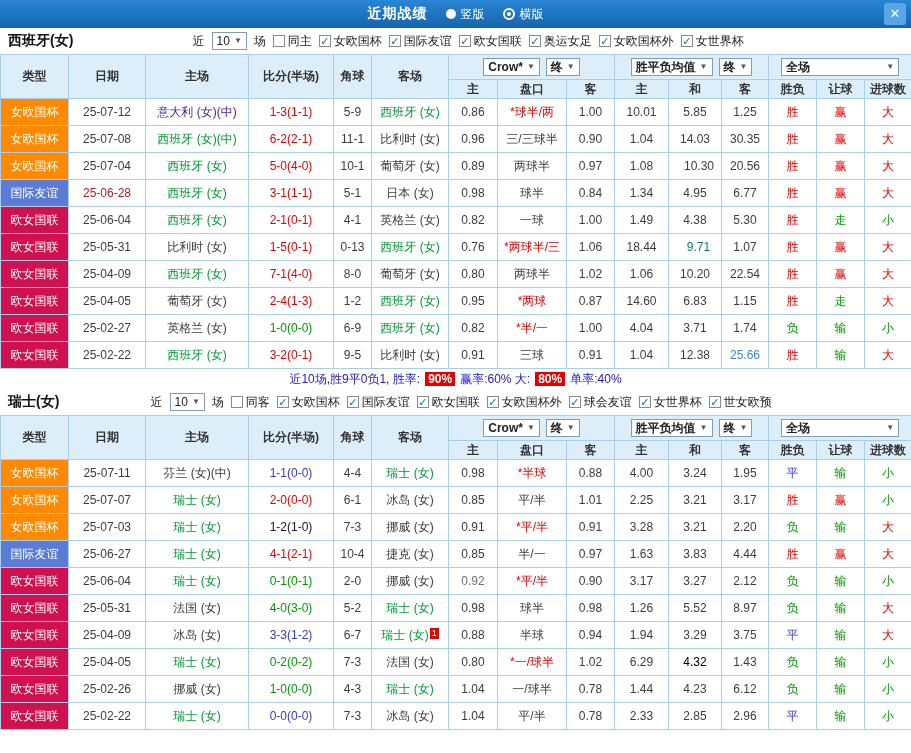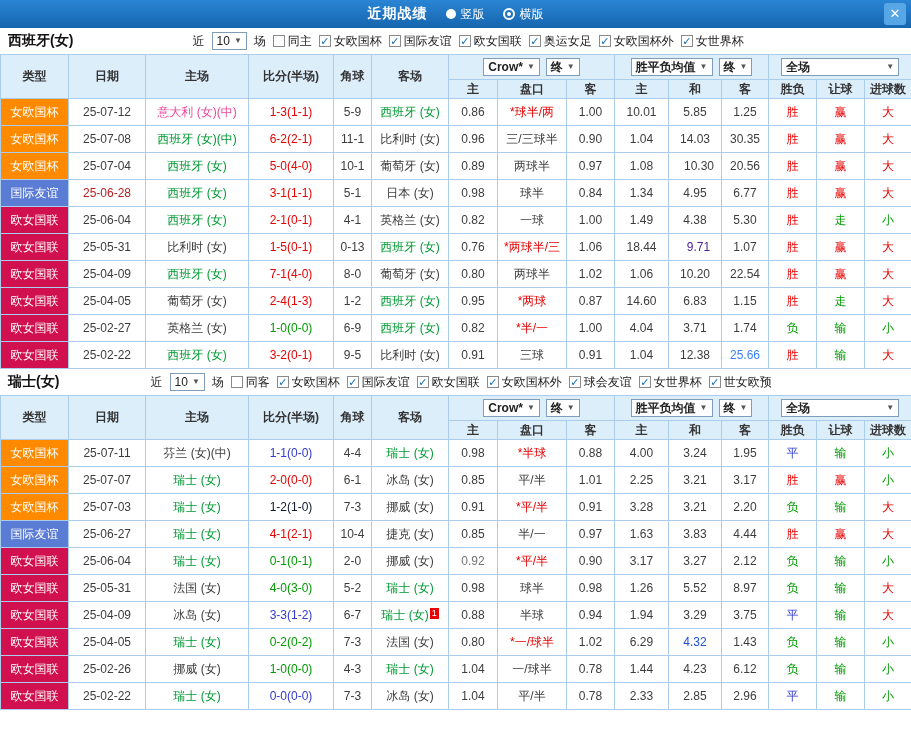--- a/index.html
+++ b/index.html
@@ -163,21 +163,21 @@
           <th>客</th>
           <th>胜负</th>
           <th>让球</th>
           <th>进球数</th>
         </tr>
       </thead>
       <tbody>
           <tr>
             <td style="color: rgb(255, 255, 255); background: rgb(255, 138, 0);">女欧国杯</td>
             <td style="color: rgb(60, 60, 60);">25-07-12</td>
-            <td style="color: #ec4899;">意大利 (女)(中)</td>
+            <td style="color: #4c1d95;">意大利 (女)(中)</td>
             <td style="color: rgb(230, 0, 0);">1-3(1-1)</td>
             <td style="color: rgb(60, 60, 60);">5-9</td>
             <td style="color: rgb(0, 153, 51);">西班牙 (女)</td>
             <td style="color: rgb(60, 60, 60);">0.86</td>
             <td style="color: rgb(230, 0, 0);">*球半/两</td>
             <td style="color: rgb(60, 60, 60);">1.00</td>
             <td style="color: rgb(60, 60, 60);">10.01</td>
             <td style="color: rgb(60, 60, 60);">5.85</td>
             <td style="color: rgb(60, 60, 60);">1.25</td>
             <td style="color: rgb(230, 0, 0);">胜</td>
@@ -256,21 +256,21 @@
             <td style="color: rgb(255, 255, 255); background: rgb(208, 16, 79);">欧女国联</td>
             <td style="color: rgb(60, 60, 60);">25-05-31</td>
             <td style="color: rgb(60, 60, 60);">比利时 (女)</td>
             <td style="color: rgb(230, 0, 0);">1-5(0-1)</td>
             <td style="color: rgb(60, 60, 60);">0-13</td>
             <td style="color: rgb(0, 153, 51);">西班牙 (女)</td>
             <td style="color: rgb(60, 60, 60);">0.76</td>
             <td style="color: rgb(230, 0, 0);">*两球半/三</td>
             <td style="color: rgb(60, 60, 60);">1.06</td>
             <td style="color: rgb(60, 60, 60);">18.44</td>
-            <td style="color: #4c1d95; padding-left: 7px;">9.71</td>
+            <td style="color: #0f766e; padding-left: 7px;">9.71</td>
             <td style="color: rgb(60, 60, 60);">1.07</td>
             <td style="color: rgb(230, 0, 0);">胜</td>
             <td style="color: rgb(230, 0, 0);">赢</td>
             <td style="color: rgb(230, 0, 0);">大</td>
           </tr>
           <tr>
             <td style="color: rgb(255, 255, 255); background: rgb(208, 16, 79);">欧女国联</td>
             <td style="color: rgb(60, 60, 60);">25-04-09</td>
             <td style="color: rgb(0, 153, 51);">西班牙 (女)</td>
             <td style="color: rgb(230, 0, 0);">7-1(4-0)</td>
@@ -332,20 +332,27 @@
             <td style="color: rgb(60, 60, 60);">0.91</td>
             <td style="color: rgb(60, 60, 60);">1.04</td>
             <td style="color: rgb(60, 60, 60);">12.38</td>
             <td style="color: #3b82f6;">25.66</td>
             <td style="color: rgb(230, 0, 0);">胜</td>
             <td style="color: rgb(0, 153, 0);">输</td>
             <td style="color: rgb(230, 0, 0);">大</td>
           </tr>
         </tbody>
     </table>
+    <div class="summary">
+      <span>近10场,胜9平0负1, 胜率:</span>
+      <span class="badge">90%</span>
+      <span>赢率:60% 大:</span>
+      <span class="badge">80%</span>
+      <span>单率:40%</span>
+    </div>
   </section>
 
   <section>
     <div class="filter-row">
       <span class="team-title">瑞士(女)</span>
       <div class="filters">
         <span>近</span>
         <span class="select">
             <span>10</span>
             <span class="arr">▼</span>
@@ -582,21 +589,21 @@
             <td style="color: rgb(255, 255, 255); background: rgb(208, 16, 79);">欧女国联</td>
             <td style="color: rgb(60, 60, 60);">25-04-05</td>
             <td style="color: rgb(0, 153, 51);">瑞士 (女)</td>
             <td style="color: rgb(0, 153, 0);">0-2(0-2)</td>
             <td style="color: rgb(60, 60, 60);">7-3</td>
             <td style="color: rgb(60, 60, 60);">法国 (女)</td>
             <td style="color: rgb(60, 60, 60);">0.80</td>
             <td style="color: rgb(230, 0, 0);">*一/球半</td>
             <td style="color: rgb(60, 60, 60);">1.02</td>
             <td style="color: rgb(60, 60, 60);">6.29</td>
-            <td style="color: #1d4ed8;">4.32</td>
+            <td style="color: #000000;">4.32</td>
             <td style="color: rgb(60, 60, 60);">1.43</td>
             <td style="color: rgb(0, 153, 0);">负</td>
             <td style="color: rgb(0, 153, 0);">输</td>
             <td style="color: rgb(0, 153, 0);">小</td>
           </tr>
           <tr>
             <td style="color: rgb(255, 255, 255); background: rgb(208, 16, 79);">欧女国联</td>
             <td style="color: rgb(60, 60, 60);">25-02-26</td>
             <td style="color: rgb(60, 60, 60);">挪威 (女)</td>
             <td style="color: rgb(0, 153, 0);">1-0(0-0)</td>

